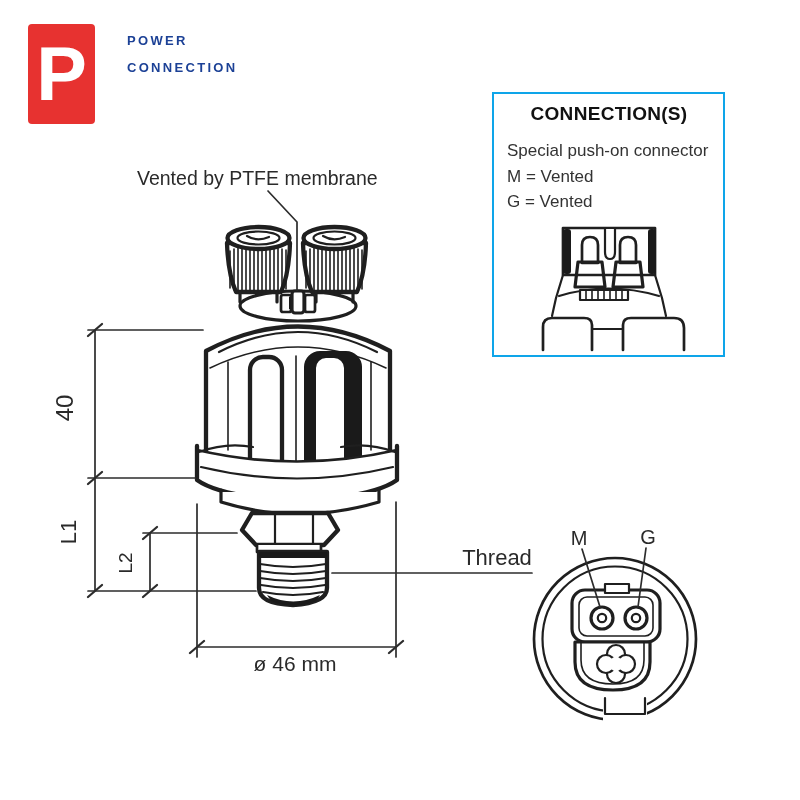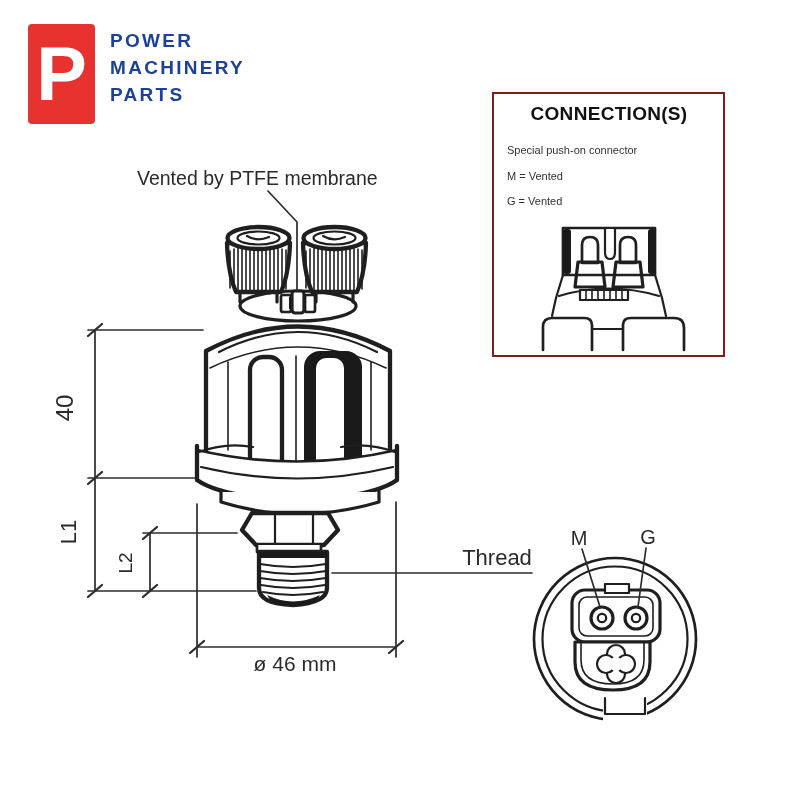--- a/index.html
+++ b/index.html
@@ -2,28 +2,28 @@
 <html><head>
 <meta charset="utf-8">
 <style>
   html,body{margin:0;padding:0;background:#fff;}
   .page{position:relative;width:800px;height:800px;background:#fff;overflow:hidden;
         font-family:"Liberation Sans",sans-serif;}
   
   .logo{position:absolute;left:28px;top:24px;display:flex;}
   .logo-mark{width:67px;height:100px;border-radius:4px;display:flex;align-items:center;
              justify-content:center;color:#fff;font-size:76px;font-weight:bold;line-height:1;}
-  .logo-text{margin-left:15px;padding-top:3px;font-size:19px;font-weight:bold;
+  .logo-text{margin-left:32px;padding-top:3px;font-size:13px;font-weight:bold;
              letter-spacing:2.3px;line-height:27px;}
   
   .conn-box{position:absolute;left:492px;top:92px;width:233px;height:265px;
-            border:2px solid #7f1d1d;box-sizing:border-box;padding:9px 12px 0 13px;}
+            border:2px solid #0ea5e9;box-sizing:border-box;padding:9px 12px 0 13px;}
   .conn-title{text-align:center;font-size:19px;font-weight:bold;color:#111;
               letter-spacing:.3px;margin-bottom:13px;}
-  .conn-line{font-size:11px;color:#333;line-height:25.5px;}
+  .conn-line{font-size:17px;color:#333;line-height:25.5px;}
   
   .art{position:absolute;left:0;top:0;}
   .ln{stroke:#1f1f1f;fill:none;stroke-linecap:round;stroke-linejoin:round;}
   .w1{stroke-width:1.6;} .w2{stroke-width:2.2;} .w25{stroke-width:2.7;}
   .w3{stroke-width:3.2;} .w4{stroke-width:4.3;}
   .fw{fill:#ffffff;} .fb{fill:#1a1a1a;stroke:none;}
   .dim{stroke:#2c2c2c;stroke-width:1.7;fill:none;stroke-linecap:round;}
   .tick{stroke:#2c2c2c;stroke-width:2.3;stroke-linecap:round;}
   text.dt{font-family:"Liberation Sans",sans-serif;fill:#2a2a2a;}
 </style>
@@ -31,22 +31,21 @@
 <body>
 
 <div class="page">
 
   <div class="logo">
     <div class="logo-mark" style="background-color: rgb(231, 50, 48);">
       <span>P</span>
     </div>
     <div class="logo-text" style="color: rgb(28, 65, 150);">
       <div>POWER</div>
-      <div>MACHINERY</div>
-      <div>PARTS</div>
+      <div>CONNECTION</div>
     </div>
   </div>
 
   <div class="conn-box">
     <div class="conn-title">CONNECTION(S)</div>
     <div class="conn-line">Special push-on connector</div>
     <div class="conn-line">M = Vented</div>
     <div class="conn-line">G = Vented</div>
   </div>
 

